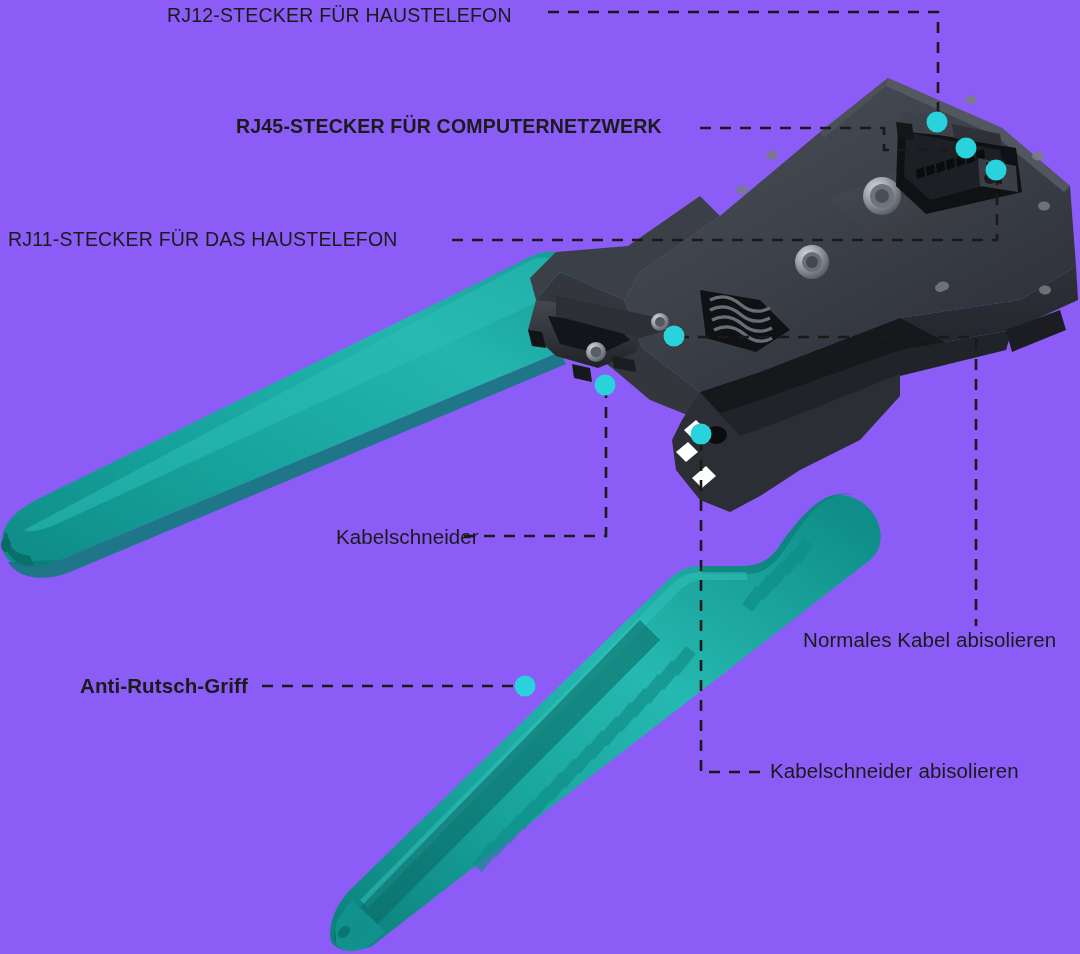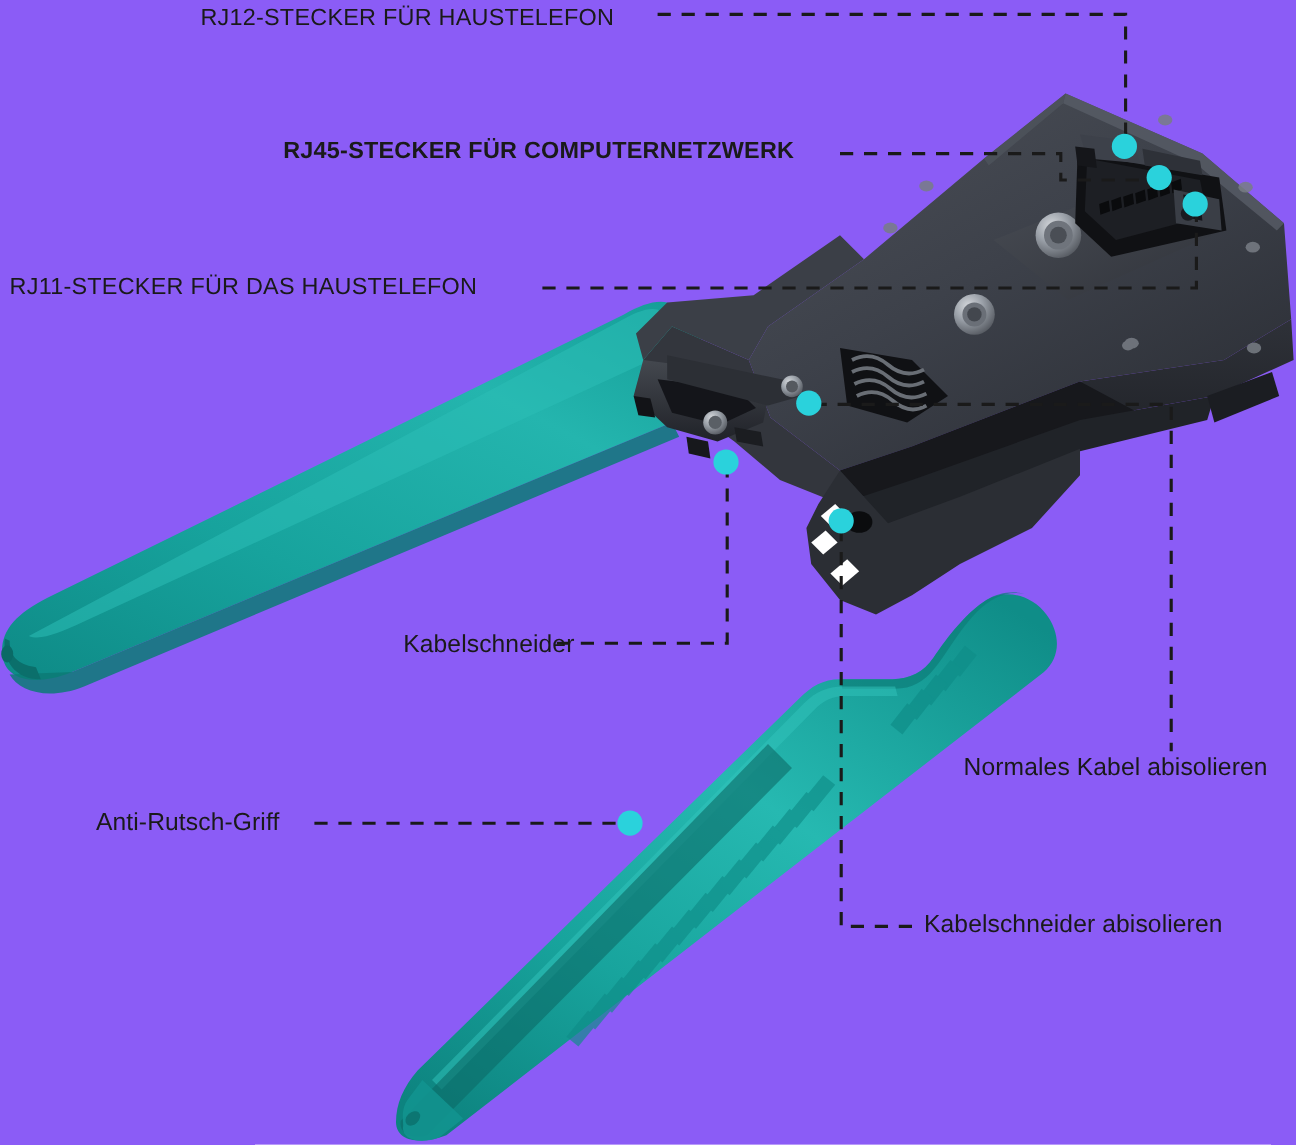--- a/index.html
+++ b/index.html
@@ -221,17 +221,17 @@
         <circle cx="701" cy="434" r="10.5" fill="#2ad2dc"></circle>
       </g>
   </svg>
 
   <div id="labels">
     <div class="lbl lbl-caps" style="left: 167px; top: 6px;">RJ12-STECKER FÜR HAUSTELEFON</div>
     <div class="lbl lbl-caps" style="left: 236px; top: 117px; font-weight: bold;">RJ45-STECKER FÜR COMPUTERNETZWERK</div>
     <div class="lbl lbl-caps" style="left: 8px; top: 230px;">RJ11-STECKER FÜR DAS HAUSTELEFON</div>
     <div class="lbl lbl-mixed" style="left: 292px; top: 527px; margin-left: 44px;">Kabelschneider</div>
     <div class="lbl lbl-mixed" style="left: 803px; top: 630px; text-align: center;">Normales Kabel abisolieren</div>
-    <div class="lbl lbl-mixed" style="left: 80px; top: 676px;">Anti-Rutsch-Griff</div>
+    <div class="lbl lbl-mixed" style="left: 80px; top: 676px; font-weight: bold;">Anti-Rutsch-Griff</div>
     <div class="lbl lbl-mixed" style="left: 770px; top: 761px;">Kabelschneider abisolieren</div>
   </div>
 
 </div>
 
 </body></html>

